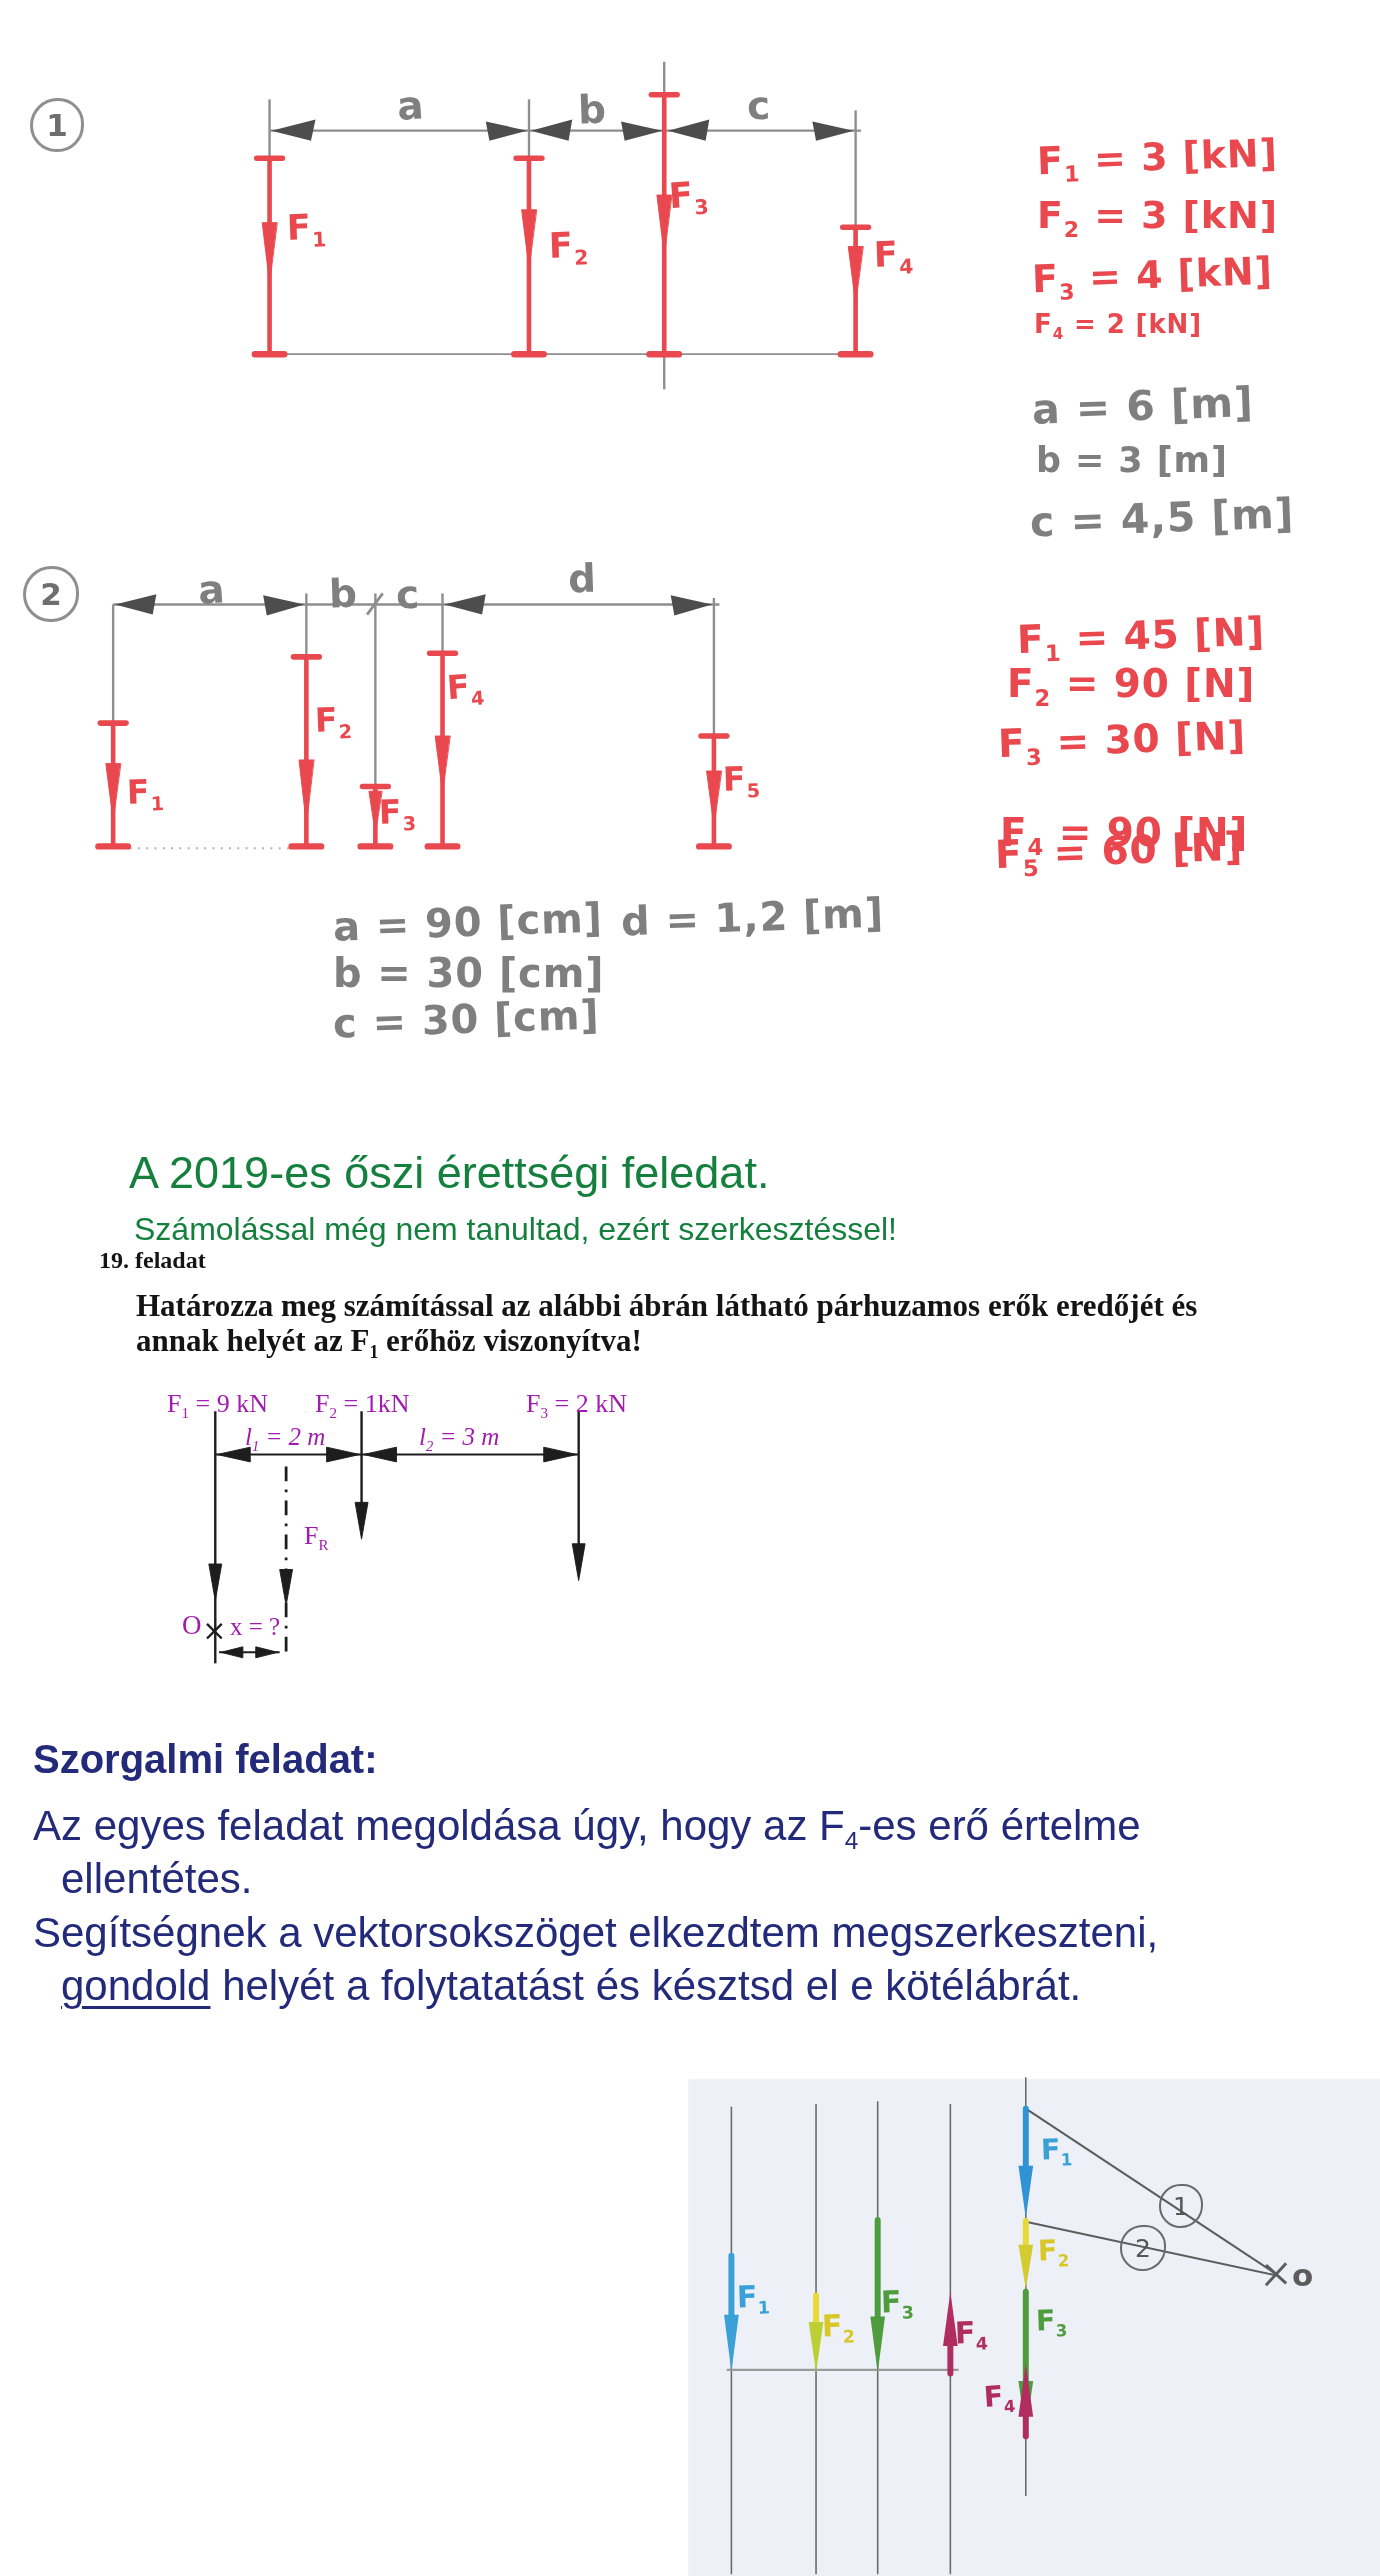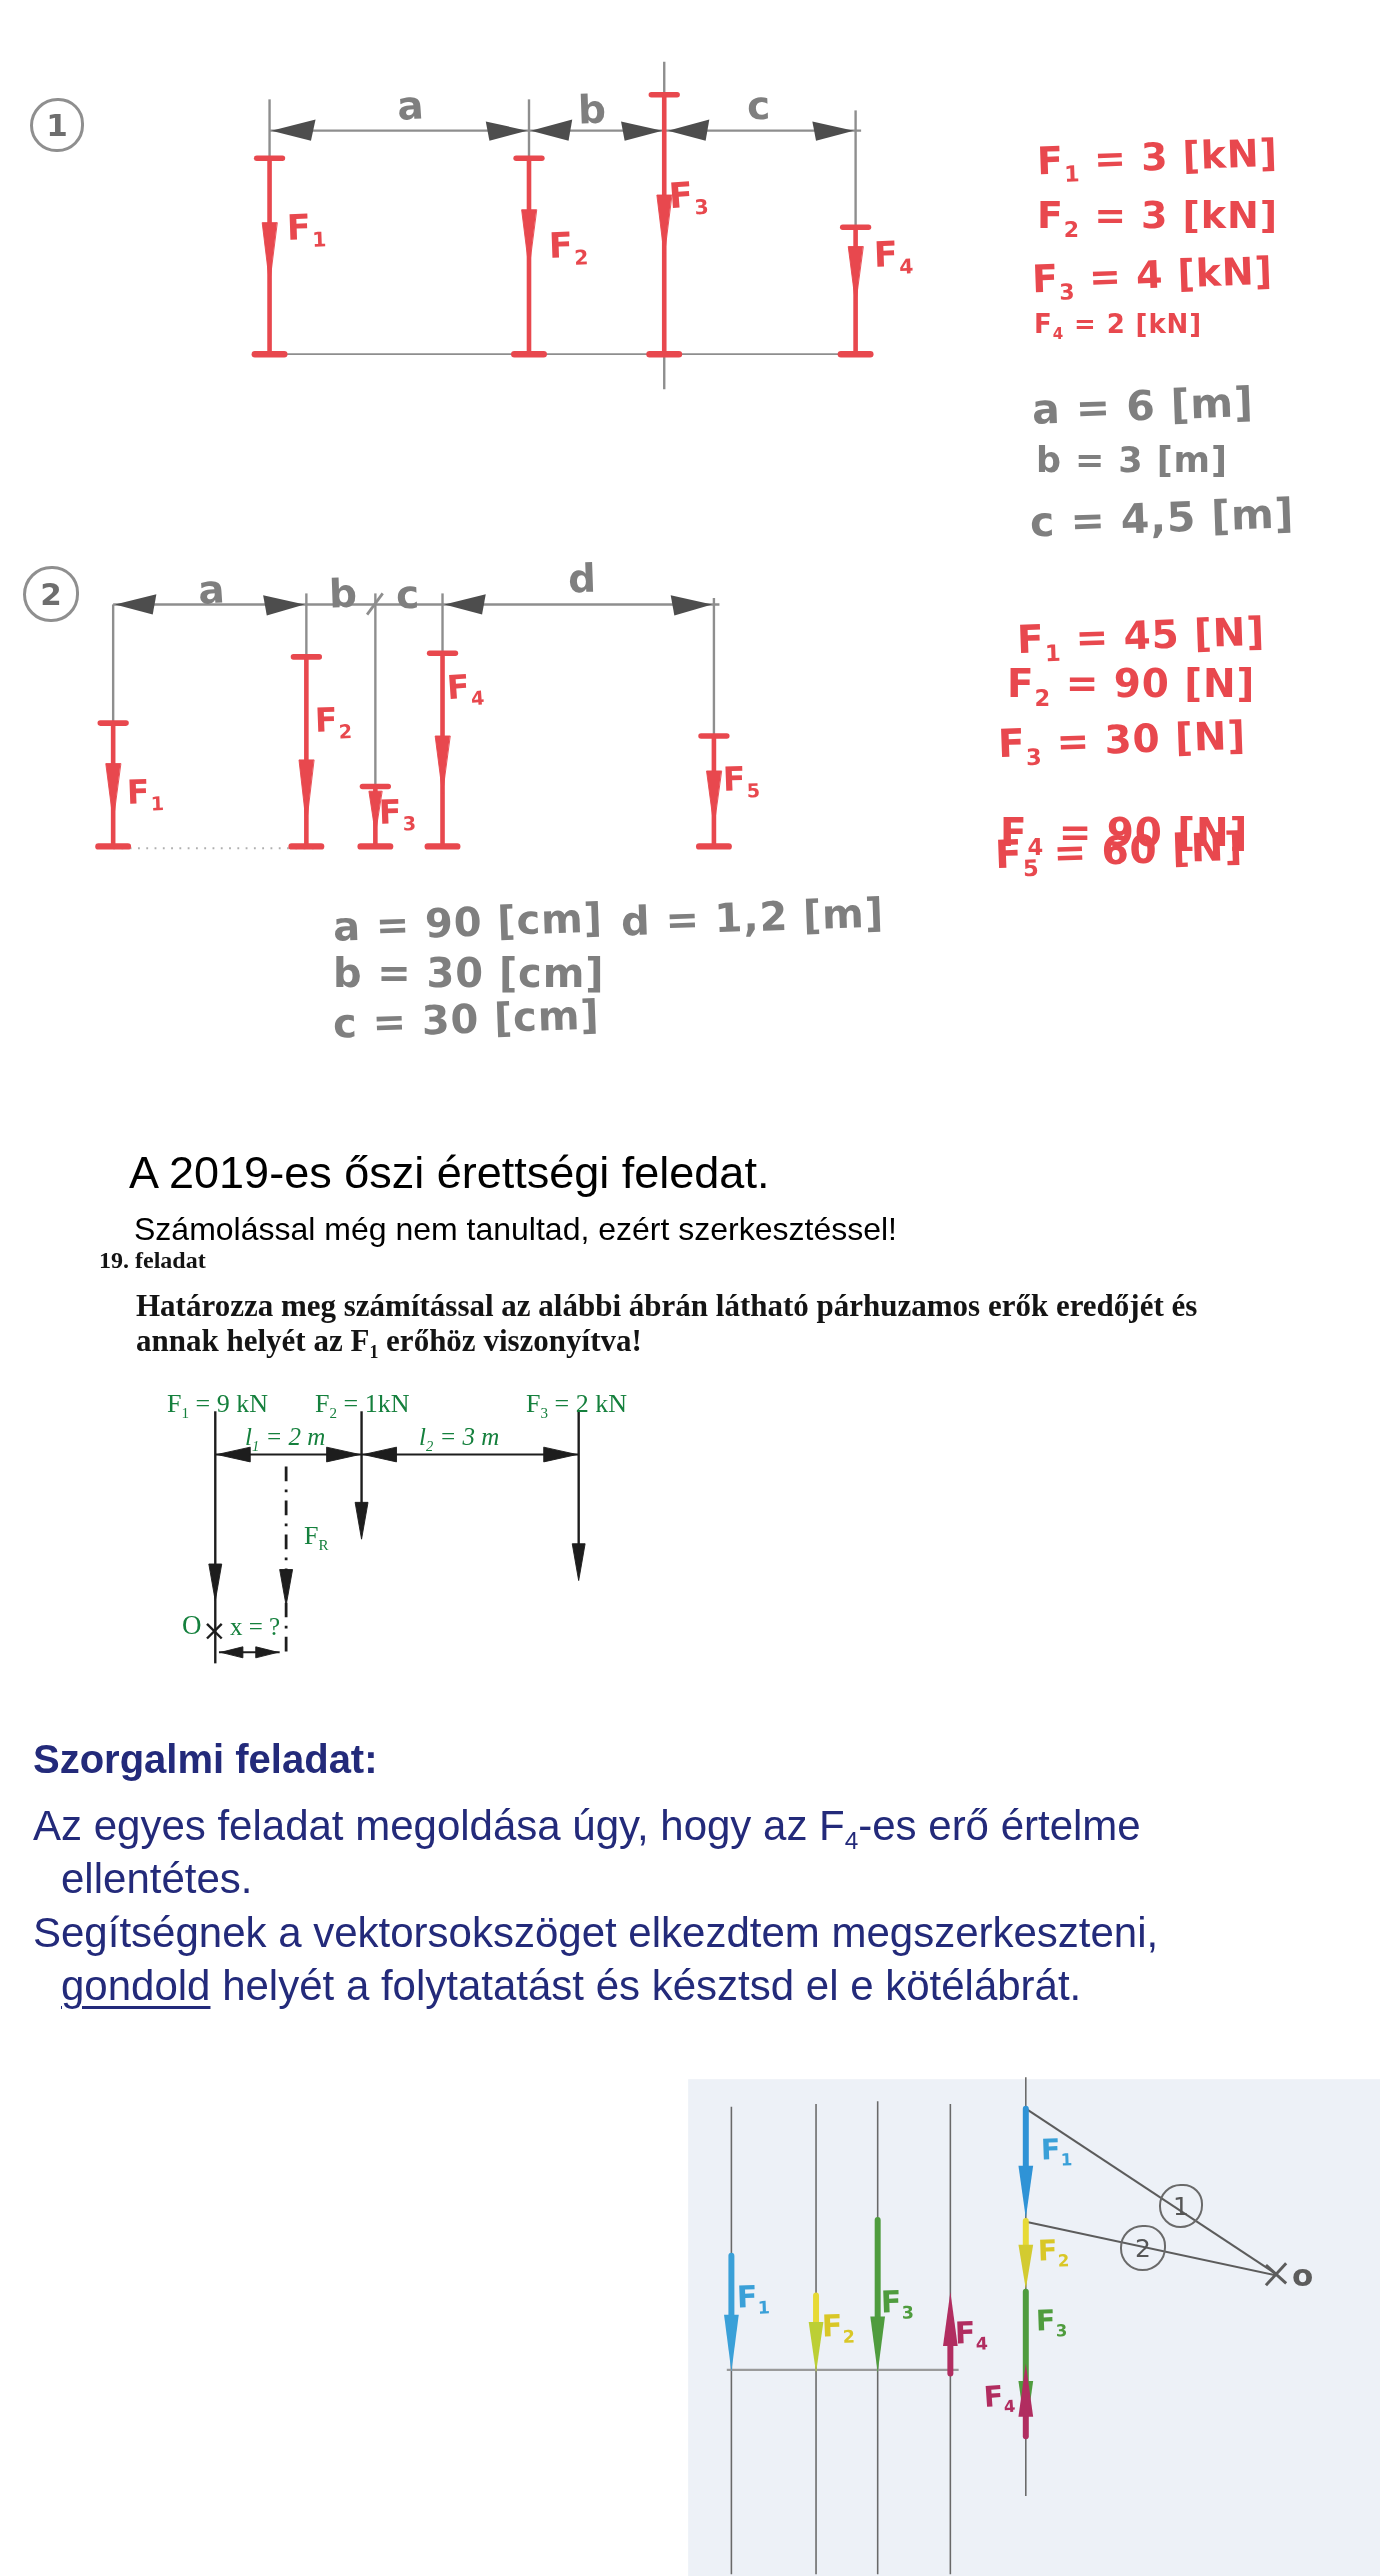--- a/index.html
+++ b/index.html
@@ -11,23 +11,23 @@
   
   .hw-red{color:#e8484e;font-family:"DejaVu Sans",sans-serif;font-weight:bold;letter-spacing:0.9px;}
   .hw-gray{color:#7f7f7f;font-family:"DejaVu Sans",sans-serif;font-weight:bold;letter-spacing:0.9px;}
   .hw-cyan{color:#3aa0d8;font-weight:bold;}
   .hw-yellow{color:#d9c727;font-weight:bold;}
   .hw-green{color:#4f9c3e;font-weight:bold;}
   .hw-crimson{color:#b12d60;font-weight:bold;}
   .r1{transform:rotate(-2deg);}
   .r2{transform:rotate(-4deg);}
   
-  .typed-red{color:#000000;font-family:"Liberation Sans","DejaVu Sans",sans-serif;}
+  .typed-red{color:#15803d;font-family:"Liberation Sans","DejaVu Sans",sans-serif;}
   .serifb{color:#141414;font-family:"Liberation Serif","DejaVu Serif",serif;font-weight:bold;}
-  .scan{color:#15803d;font-family:"Liberation Serif","DejaVu Serif",serif;}
+  .scan{color:#a21caf;font-family:"Liberation Serif","DejaVu Serif",serif;}
   .blue{color:#232a7a;font-family:"Liberation Sans","DejaVu Sans",sans-serif;}
   .u{text-decoration:underline;text-decoration-thickness:2.8px;text-underline-offset:5.5px;}
   
   .circnum{border:3.2px solid #8f8f8f;border-radius:52% 48% 50% 50%;color:#6e6e6e;
            display:flex;align-items:center;justify-content:center;
            font-family:"DejaVu Sans",sans-serif;font-weight:bold;background:transparent;}
   .raynum{border:2.3px solid #6a6a6a;border-radius:50% 46% 52% 50%;color:#565656;
           display:flex;align-items:center;justify-content:center;
           font-family:"DejaVu Sans",sans-serif;background:transparent;}
 </style>

